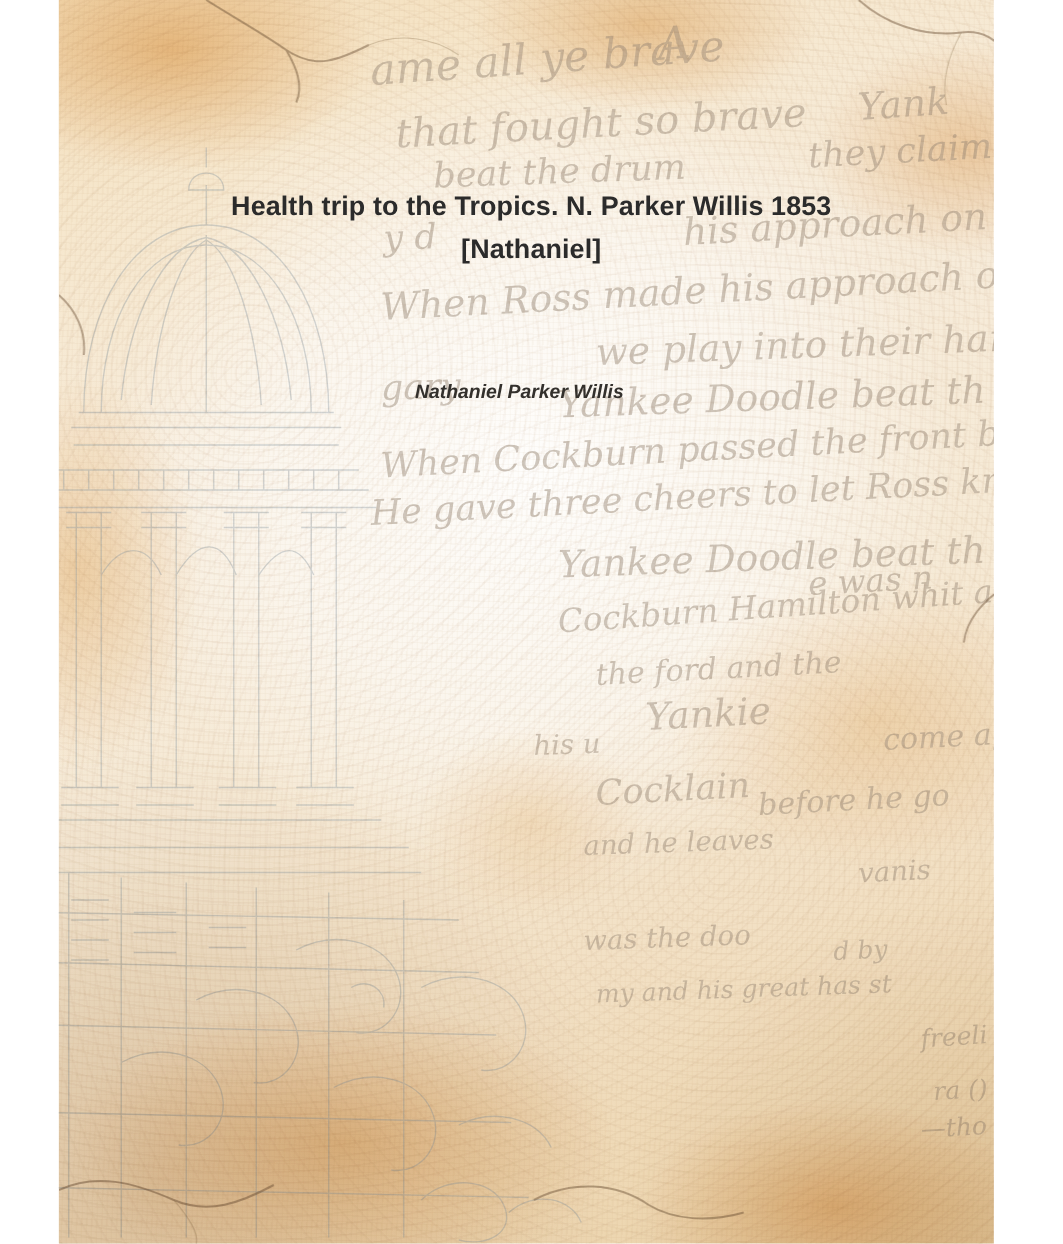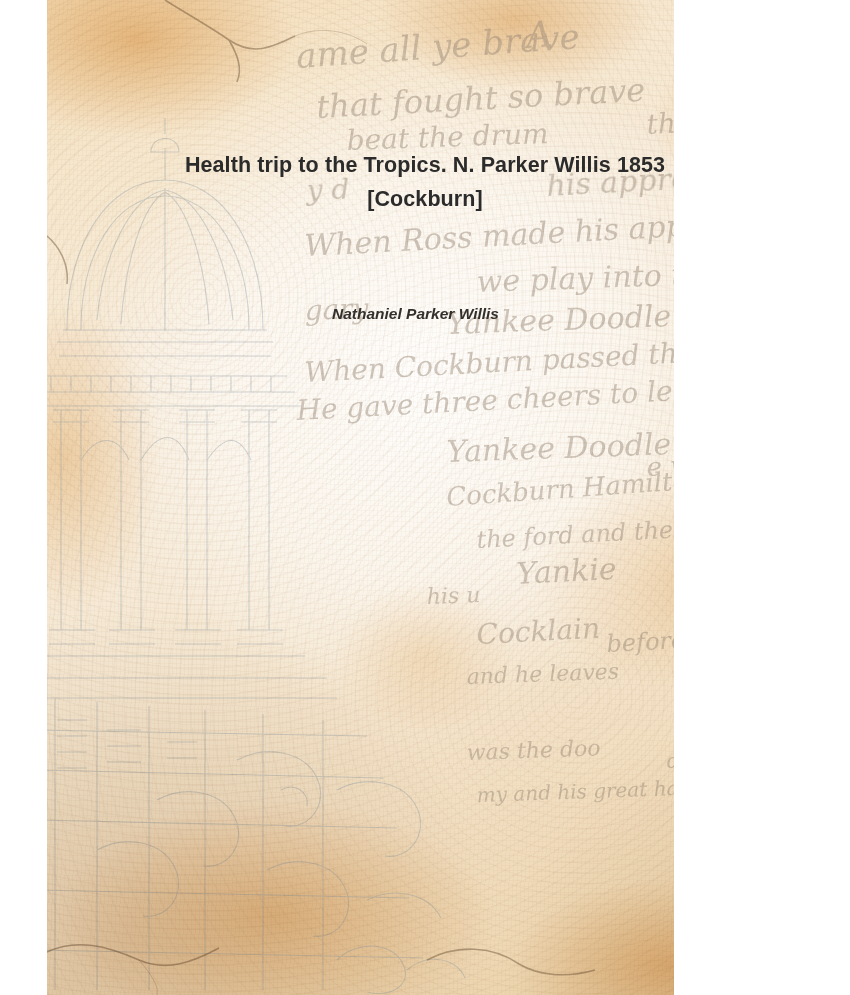--- a/index.html
+++ b/index.html
@@ -5,21 +5,21 @@
   html, body {
     margin: 0;
     padding: 0;
     background: #ffffff;
   }
   body {
     font-family: "Liberation Sans", sans-serif;
   }
   .page {
     position: relative;
-    width: 674px;
+    width: 795px;
     height: 995px;
     overflow: hidden;
     background: #ffffff;
   }
   
   .cover {
     position: absolute;
     left: 47px;
     top: 0px;
     width: 756px;
@@ -278,21 +278,21 @@
           <path d="M92 960 C104 974 112 986 110 995"></path>
           <path d="M722 26 C712 44 706 64 710 84"></path>
         </g>
       </svg>
     </div>
 
     <div class="vignette"></div>
 
     <div class="title-block">
       <div class="title">Health trip to the Tropics. N. Parker Willis  1853</div>
-      <div class="title">[Cockburn]</div>
+      <div class="title">[Nathaniel]</div>
     </div>
 
     <div class="author-block">
       <span class="author">Nathaniel Parker Willis</span>
     </div>
 
   </div>
 </div>
 
 </body></html>

